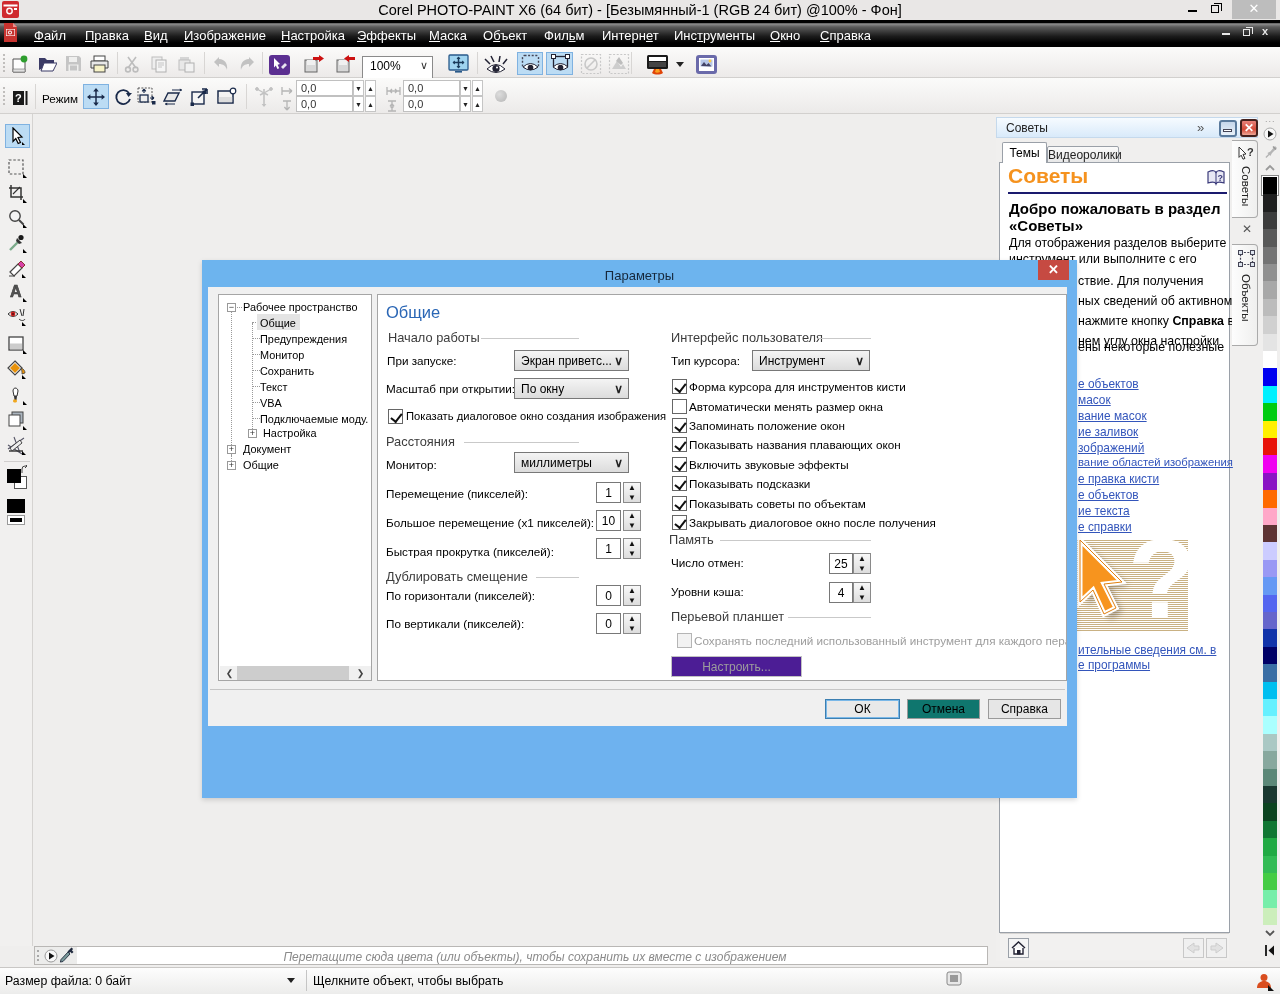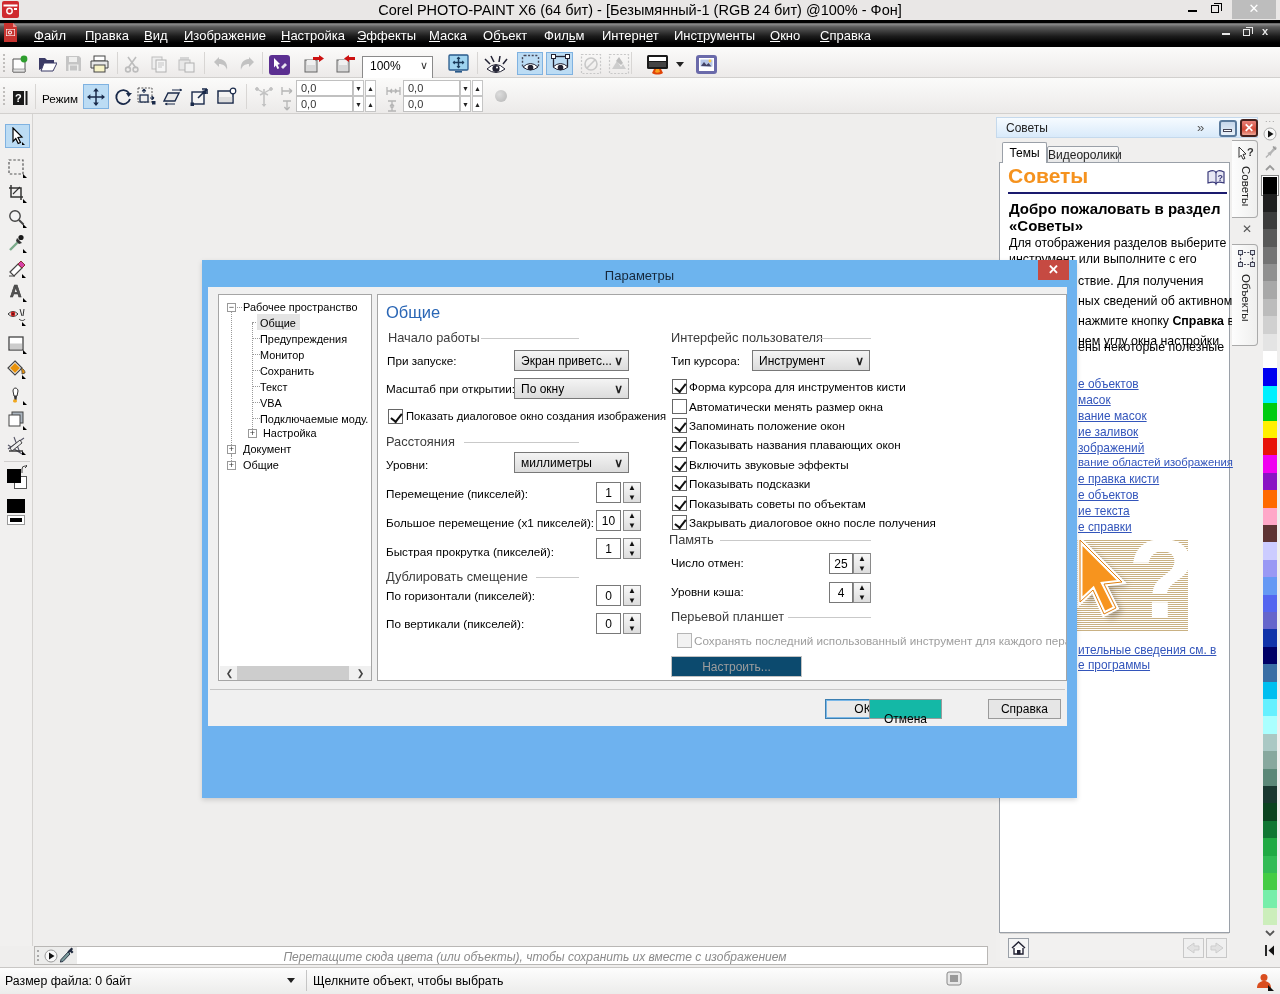--- a/index.html
+++ b/index.html
@@ -575,21 +575,21 @@
    <div class="grp" style="left:10px;top:35px">Начало работы</div>
    <div class="gline" style="left:103px;top:43px;width:98px"></div>
    <div class="lbl" style="left:9px;top:59px">При запуске:</div>
    <div class="combo" style="left:136px;top:55px;width:115px;height:21px;padding:3px 0 0 6px">Экран приветс...<span class="cv">∨</span></div>
    <div class="lbl" style="left:8px;top:87px">Масштаб при открытии:</div>
    <div class="combo" style="left:136px;top:83px;width:115px;height:21px;padding:3px 0 0 6px">По окну<span class="cv">∨</span></div>
    <div class="cb ck" style="left:10px;top:114px"></div>
    <div class="lbl" style="left:28px;top:115px;font-size:11.2px">Показать диалоговое окно создания изображения</div>
    <div class="grp" style="left:8px;top:139px">Расстояния</div>
    <div class="gline" style="left:86px;top:147px;width:115px"></div>
-   <div class="lbl" style="left:8px;top:163px">Уровни:</div>
+   <div class="lbl" style="left:8px;top:163px">Монитор:</div>
    <div class="combo" style="left:136px;top:157px;width:115px;height:21px;padding:3px 0 0 6px">миллиметры<span class="cv">∨</span></div>
    <div class="lbl" style="left:8px;top:192px">Перемещение (пикселей):</div>
    <div class="spinbox" style="left:218px;top:187px;width:25px;height:21px;padding-top:3px">1</div>
    <div class="spinarr" style="left:245px;top:187px">▲<br>▼</div>
    <div class="lbl" style="left:8px;top:221px">Большое перемещение (x1 пикселей):</div>
    <div class="spinbox" style="left:218px;top:215px;width:25px;height:21px;padding-top:3px">10</div>
    <div class="spinarr" style="left:245px;top:215px">▲<br>▼</div>
    <div class="lbl" style="left:8px;top:250px">Быстрая прокрутка (пикселей):</div>
    <div class="spinbox" style="left:218px;top:243px;width:25px;height:21px;padding-top:3px">1</div>
    <div class="spinarr" style="left:245px;top:243px">▲<br>▼</div>
@@ -627,20 +627,20 @@
    <div class="lbl" style="left:293px;top:261px">Число отмен:</div>
    <div class="spinbox" style="left:451px;top:258px;width:24px;height:21px;padding-top:3px">25</div>
    <div class="spinarr" style="left:475px;top:258px">▲<br>▼</div>
    <div class="lbl" style="left:293px;top:290px">Уровни кэша:</div>
    <div class="spinbox" style="left:451px;top:287px;width:24px;height:21px;padding-top:3px">4</div>
    <div class="spinarr" style="left:475px;top:287px">▲<br>▼</div>
    <div class="grp" style="left:293px;top:314px">Перьевой планшет</div>
    <div class="gline" style="left:410px;top:322px;width:83px"></div>
    <div class="cb" style="left:299px;top:338px;border-color:#b5b5b5;background:#f2f2f2"></div>
    <div class="lbl" style="left:316px;top:339px;color:#9d9d9d">Сохранять последний использованный инструмент для каждого пера</div>
-   <div class="btn" style="left:293px;top:361px;width:131px;border-color:#c2c2c2;color:#9d9d9d;padding-top:3px;background:#0c4a6e">Настроить...</div>
+   <div class="btn" style="left:293px;top:361px;width:131px;border-color:#c2c2c2;color:#9d9d9d;padding-top:3px;background:#4c1d95">Настроить...</div>
   </div>
   <div class="abs" style="left:2px;top:402px;width:855px;height:1px;background:#c5c5c5"></div>
   <div class="btn" style="left:617px;top:412px;width:75px;height:20px;border:1px solid #3c7fb1;box-shadow:inset 0 0 0 1px #7ab8e8;padding-top:2px;background:#e9e9e9">ОК</div>
-  <div class="btn" style="left:661px;top:412px;width:73px;height:20px;padding-top:12px;background:#14b8a6;border-color:#9a9a9a">Отмена</div>
+  <div class="btn" style="left:699px;top:412px;width:73px;height:20px;padding-top:2px;background:#0f766e;border-color:#9a9a9a">Отмена</div>
   <div class="btn" style="left:780px;top:412px;width:73px;height:20px;padding-top:2px;background:#e6e6e6;border-color:#9a9a9a">Справка</div>
  </div>
 </div>
 
 </body></html>

